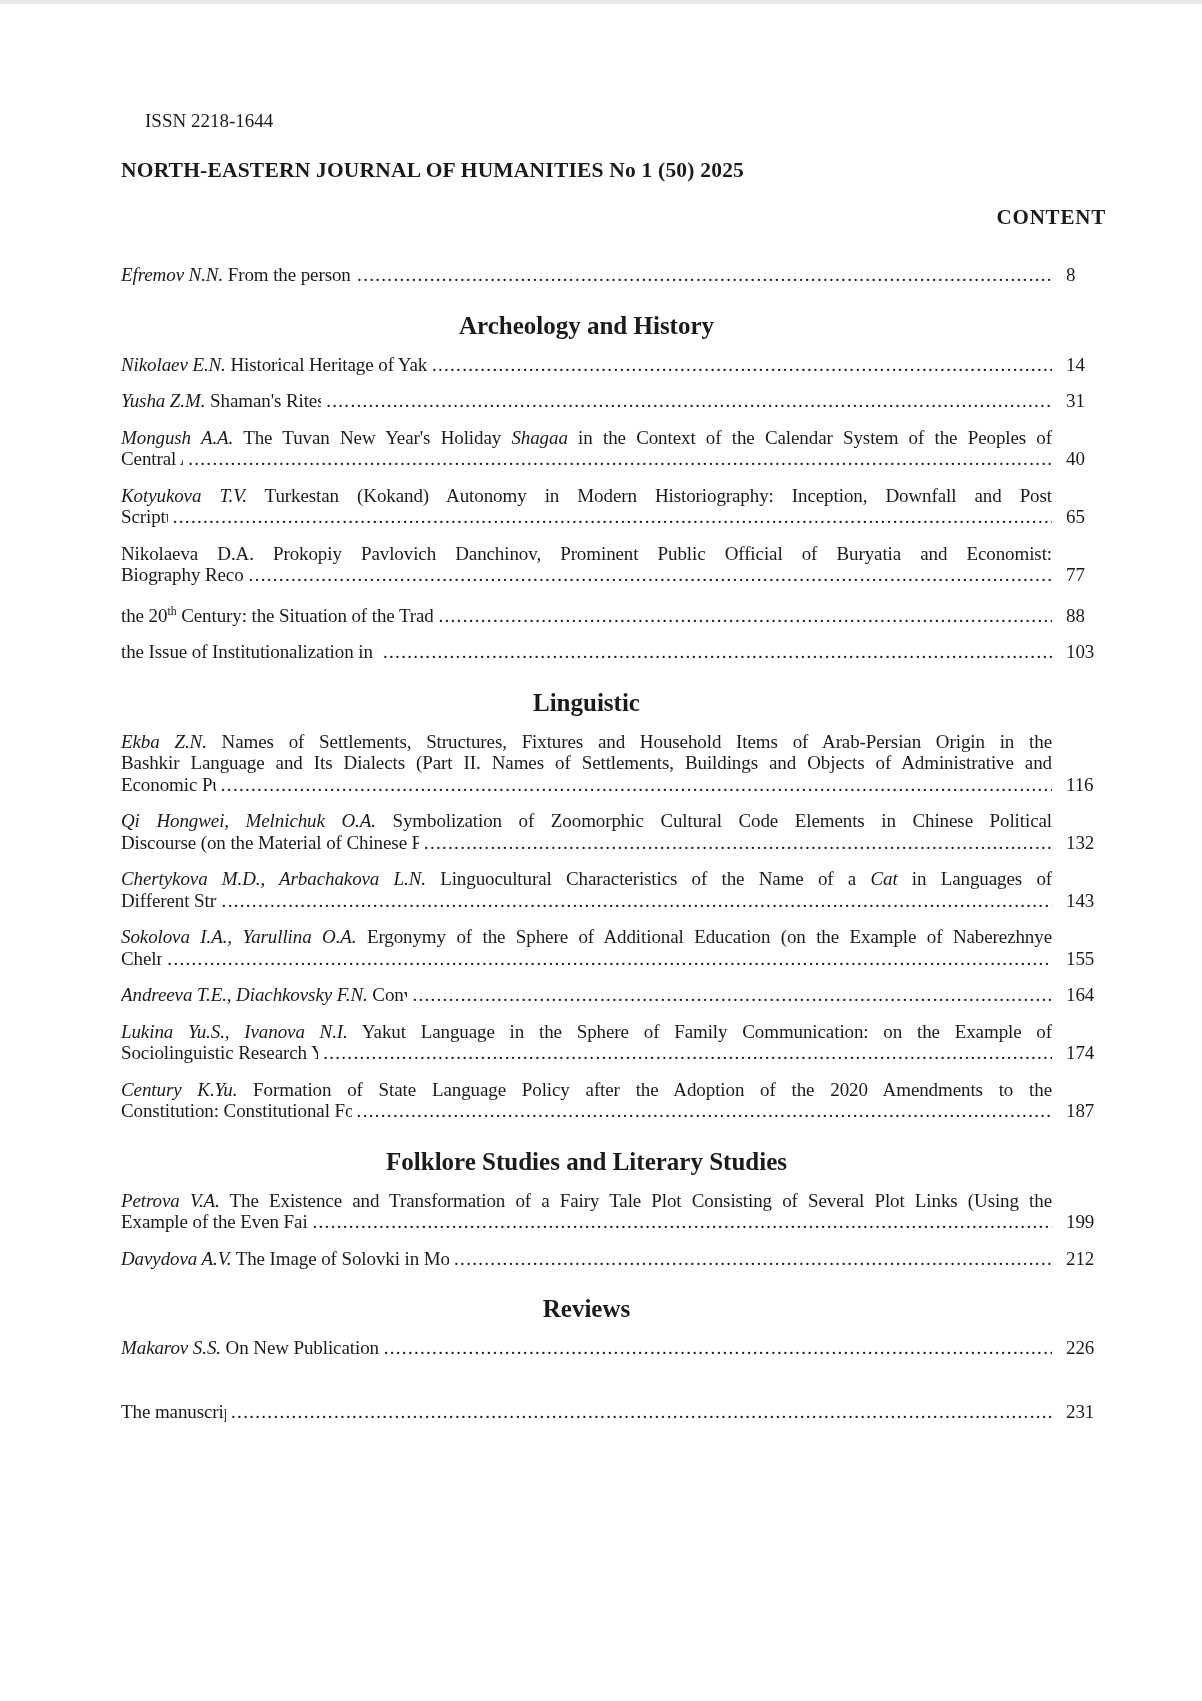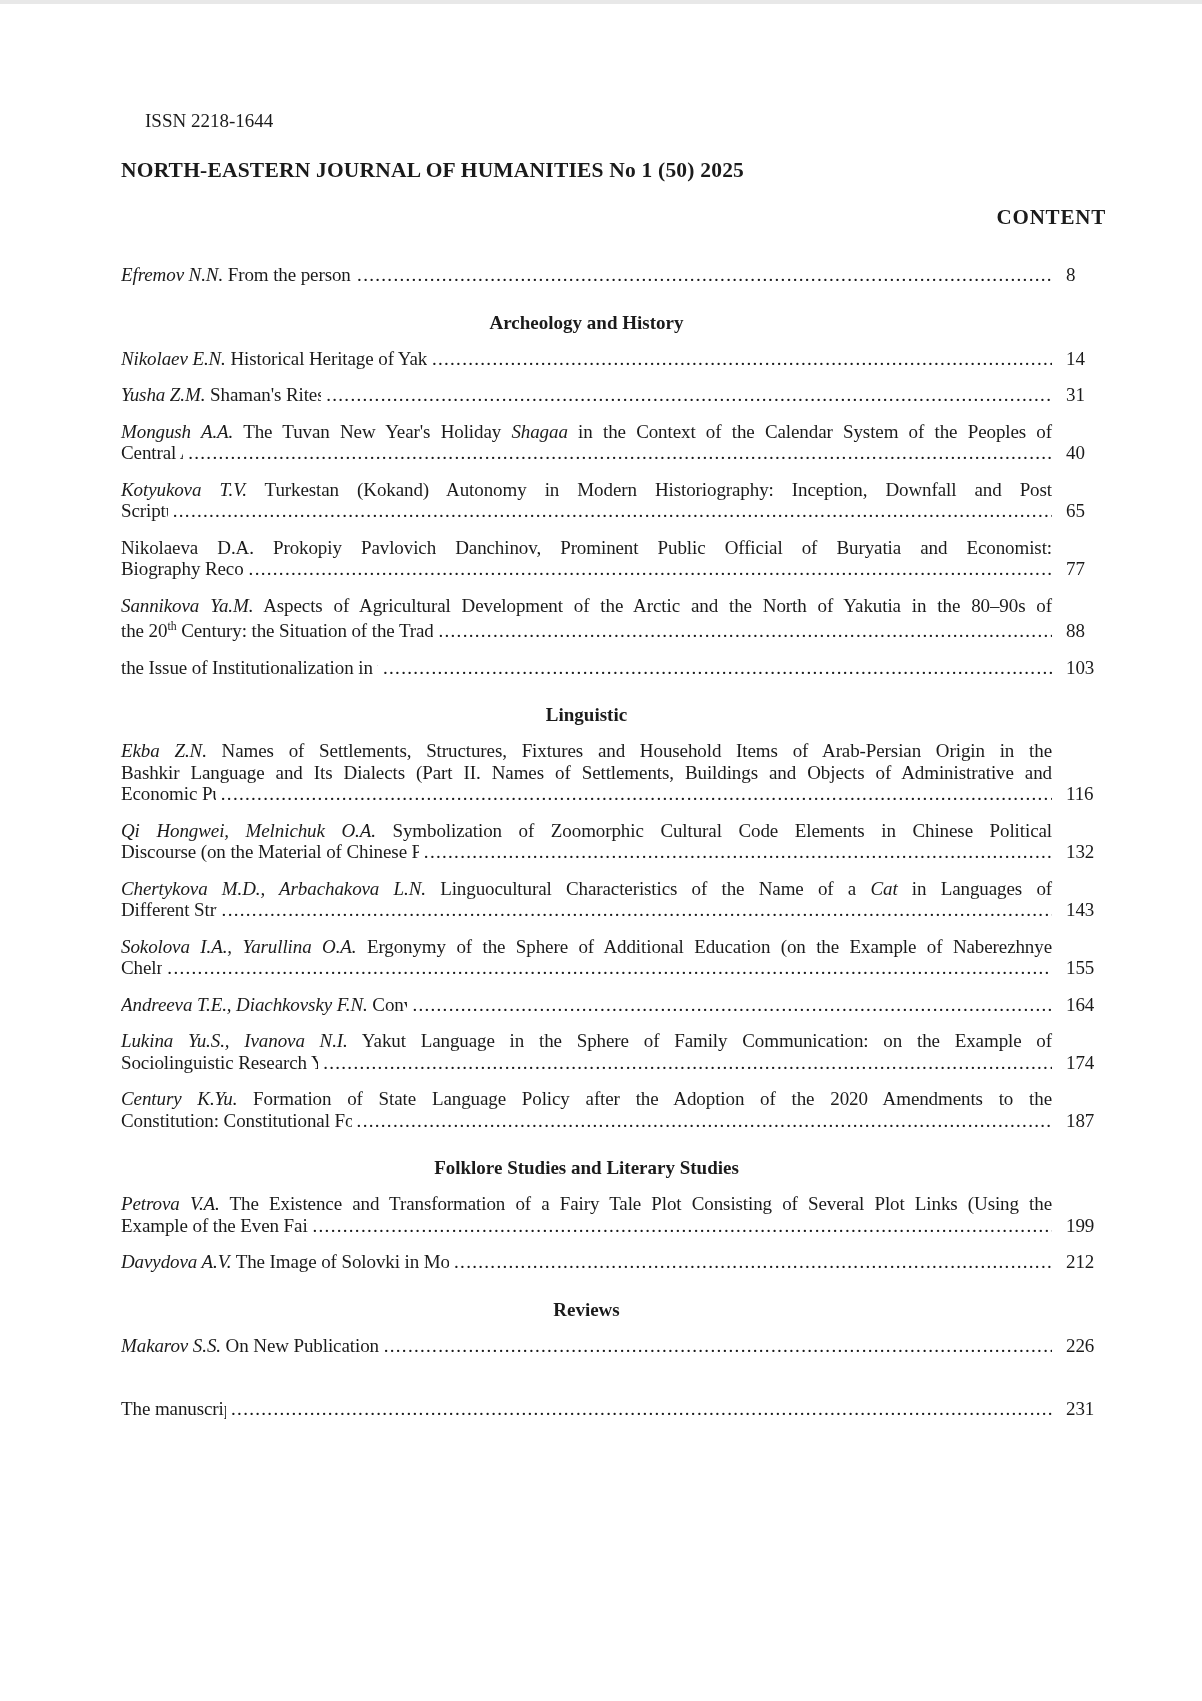--- a/index.html
+++ b/index.html
@@ -5,21 +5,21 @@
   html,body { margin:0; padding:0; background:#e8e8e8; }
   .page {
     width:1202px; height:1701px; margin:4px auto; background:#ffffff;
     color:#1b1b1b; font-family:"Liberation Serif","DejaVu Serif",serif;
     box-sizing:border-box; padding:106px 96px 0 121px; position:relative;
     overflow:hidden;
   }
   .issn { font-size:19px; padding-left:24px; margin-bottom:26px; }
   .jtitle { font-size:21.5px; font-weight:bold; margin-bottom:22px; letter-spacing:0.2px; }
   .content-h { font-size:21px; font-weight:bold; text-align:right; letter-spacing:0.8px; margin-bottom:34px; }
-  .heading { font-size:19px; font-weight:bold; text-align:center; margin:26px 54px 14px 0; }
+  .heading { font-size:25px; font-weight:bold; text-align:center; margin:26px 54px 14px 0; }
   .entry { margin-bottom:15px; }
   .entry.gap { margin-top:42px; }
   .line { font-size:19px; line-height:21.5px; letter-spacing:-0.1px; }
   .just { text-align:justify; text-align-last:justify; margin-right:54px; }
   .last { display:flex; align-items:baseline; }
   .ltxt { flex:0 1 auto; white-space:nowrap; overflow:hidden; }
   .it { font-style:italic; }
   .sup { font-size:0.62em; vertical-align:super; letter-spacing:0; }
   .dots { flex:1 1 auto; overflow:hidden; white-space:nowrap; margin-left:5px; min-width:10px; }
   .dots::after {
@@ -76,21 +76,20 @@
       </div>
       <div class="entry">
         <div class="line just"><span>Nikolaeva D.A. Prokopiy Pavlovich Danchinov, Prominent Public Official of Buryatia and Economist:</span></div>
         <div class="line last">
           <span class="ltxt"><span>Biography Reconstruction</span></span>
           <span class="dots"></span>
           <span class="pg">77</span>
         </div>
       </div>
       <div class="entry">
-        <div class="line just"><span class="it">Sannikova Ya.M.</span><span> Aspects of Agricultural Development of the Arctic and the North of Yakutia in the 80–90s of</span></div>
         <div class="line last">
           <span class="ltxt"><span>the 20</span><span class="sup">th</span><span> Century: the Situation of the Traditional Economy of the Indigenous Population</span></span>
           <span class="dots"></span>
           <span class="pg">88</span>
         </div>
       </div>
       <div class="entry">
         <div class="line last">
           <span class="ltxt"><span>the Issue of Institutionalization in the Republic of Sakha (Yakutia)</span></span>
           <span class="dots"></span>

